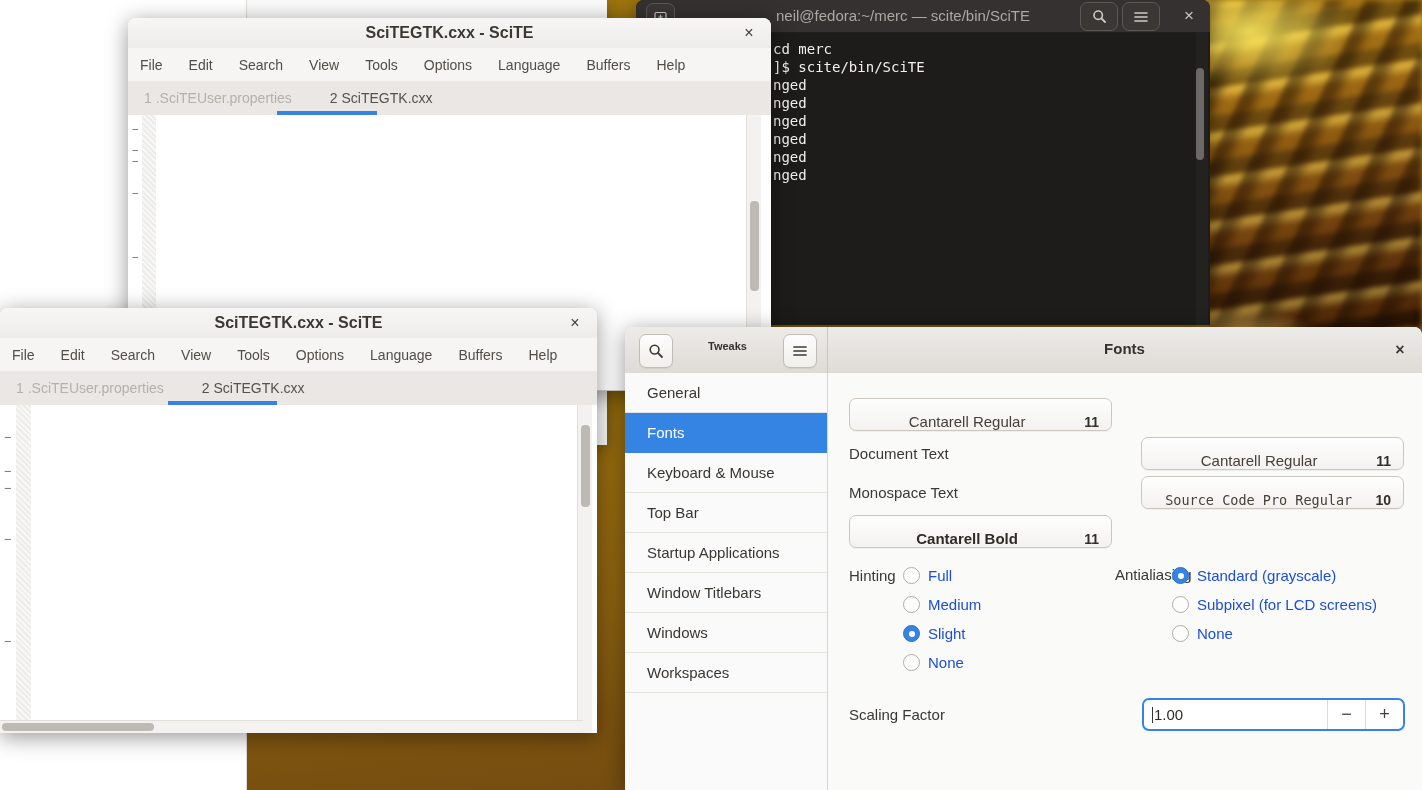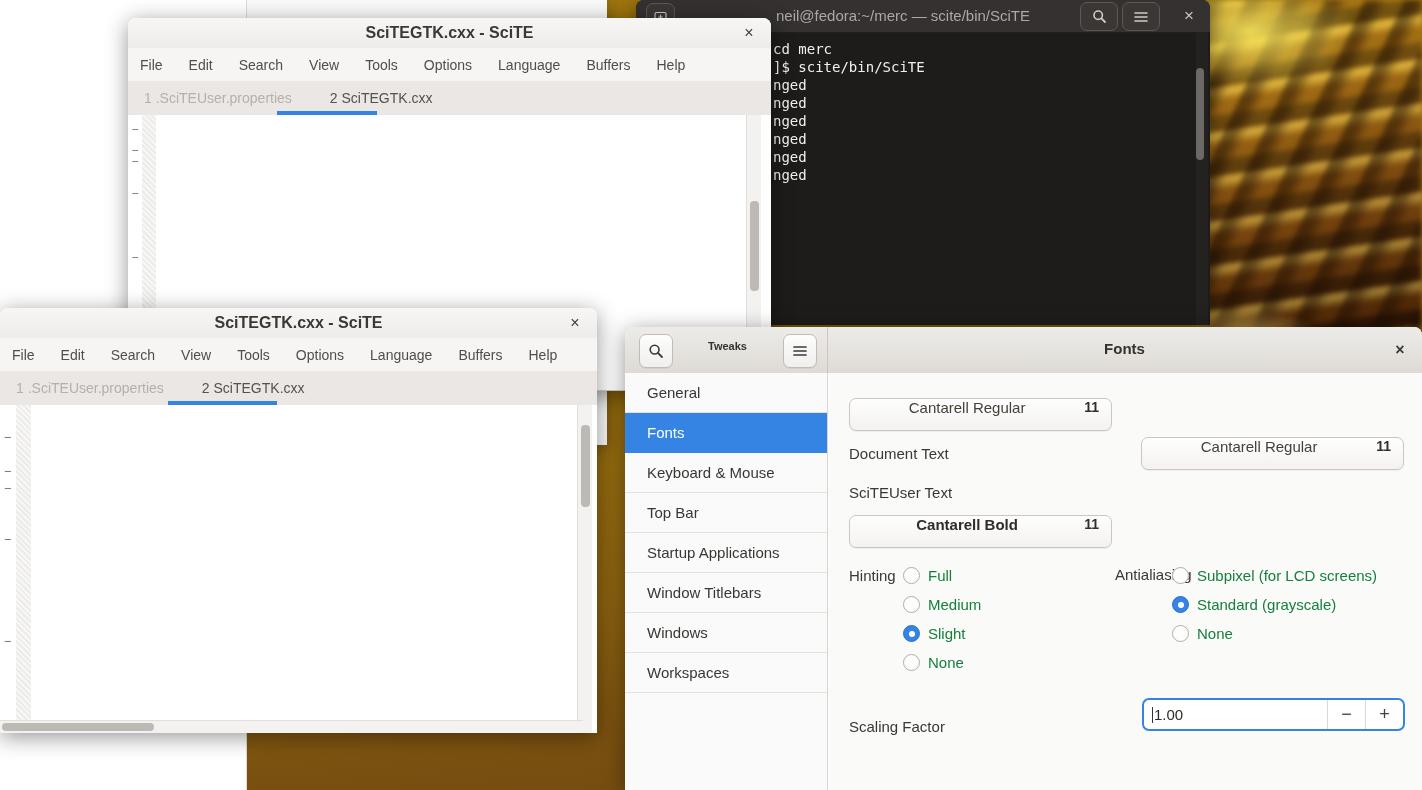--- a/index.html
+++ b/index.html
@@ -105,37 +105,37 @@
   #tw-panel-title{position:absolute;left:202px;right:0;top:13px;text-align:center;font-weight:bold;font-size:15px;color:#35322e}
   #tw-close{position:absolute;right:12px;top:13px;width:20px;height:20px;display:flex;align-items:center;justify-content:center;font-size:16px;font-weight:bold;color:#3d3a36}
   #tw-sidebar{position:absolute;left:0;top:46px;bottom:0;width:202px;background:#fbfafa;border-right:1px solid #d9d5cf}
   .tw-row{height:40px;display:flex;align-items:center;padding-left:22px;font-size:15px;color:#3a3733;border-bottom:1px solid #e5e1dc;box-sizing:border-box}
   .tw-row.sel{background:#3584e4;color:#fff;border-bottom-color:#3584e4}
   #tw-pane{position:absolute;left:203px;top:46px;right:0;bottom:0;background:#fafaf9}
   #font-rows{position:absolute;left:21px;right:18px;top:22px}
   .frow{height:39px;display:flex;align-items:center}
   .flabel{flex:1;font-size:15px;color:#3b3834}
   .fbtn{width:263px;height:33px;border:1px solid #ccc6bf;border-radius:7px;background:linear-gradient(#fefefe,#f4f2f0);
-    box-shadow:0 1px 1px rgba(0,0,0,.05);display:flex;align-items:flex-start;box-sizing:border-box}
+    box-shadow:0 1px 1px rgba(0,0,0,.05);display:flex;align-items:flex-end;box-sizing:border-box}
   .fname{flex:1;text-align:center;font-size:15px;color:#454139;white-space:nowrap}
   .fname.mono{font-family:"DejaVu Sans Mono",monospace;font-size:13.5px}
   .fname.bold{font-weight:bold;color:#2f2c28}
   .fsize{font-weight:bold;font-size:14px;color:#33302c;padding-right:12px}
   .radio-block{position:absolute;top:188px}
   #hint-block{left:75px}
   #aa-block{left:344px}
   .rrow{height:29px;display:flex;align-items:center;gap:8px}
   .rdot{width:17px;height:17px;border-radius:50%;border:1px solid #b3ada5;background:#fdfdfc;box-sizing:border-box;position:relative}
   .rdot.checked{background:#3584e4;border-color:#2a72cc}
   .rdot.checked::after{content:"";position:absolute;width:6px;height:6px;border-radius:50%;background:#fff;left:50%;top:50%;transform:translate(-50%,-50%)}
-  .rlabel{font-size:15px;color:#15803d;white-space:nowrap}
+  .rlabel{font-size:15px;color:#1d4ed8;white-space:nowrap}
   .sec-label{position:absolute;font-size:15px;color:#3b3834}
   #hint-label{left:21px;top:194px}
   #aa-label{left:287px;top:193px}
-  #scale-label{left:21px;top:345px}
+  #scale-label{left:21px;top:333px}
   #spin{position:absolute;left:314px;top:325px;width:263px;height:33px;border:2px solid #3584e4;border-radius:7px;background:#fff;box-sizing:border-box;display:flex}
   #spin-val{flex:1;display:flex;align-items:center;padding-left:8px;font-size:15px;color:#2f2c28}
   .caret{display:inline-block;width:1px;height:16px;background:#333;margin-right:1px}
   .sbtn{width:37px;display:flex;align-items:center;justify-content:center;border-left:1px solid #ddd8d2;font-size:18px;color:#44403b}
 
   svg{display:block}
 </style>
 </head>
 <body>
 
@@ -348,21 +348,25 @@
           </div>
         </div>
         <div class="frow">
           <span class="flabel">Document Text</span>
           <div class="fbtn">
             <span class="fname">Cantarell Regular</span>
             <span class="fsize">11</span>
           </div>
         </div>
         <div class="frow">
-          <span class="flabel">SciTEUser Text</span>
+          <span class="flabel">Monospace Text</span>
+          <div class="fbtn">
+            <span class="fname mono">Source Code Pro Regular</span>
+            <span class="fsize">10</span>
+          </div>
         </div>
         <div class="frow">
           <div class="fbtn">
             <span class="fname bold">Cantarell Bold</span>
             <span class="fsize">11</span>
           </div>
         </div>
       </div>
     <div class="sec-label" id="hint-label">Hinting</div>
     <div class="radio-block" id="hint-block">
@@ -379,26 +383,26 @@
           <span class="rlabel">Slight</span>
         </div>
         <div class="rrow">
           <span class="rdot"></span>
           <span class="rlabel">None</span>
         </div>
       </div>
     <div class="sec-label" id="aa-label">Antialiasing</div>
     <div class="radio-block" id="aa-block">
         <div class="rrow">
+          <span class="rdot checked"></span>
+          <span class="rlabel">Standard (grayscale)</span>
+        </div>
+        <div class="rrow">
           <span class="rdot"></span>
           <span class="rlabel">Subpixel (for LCD screens)</span>
-        </div>
-        <div class="rrow">
-          <span class="rdot checked"></span>
-          <span class="rlabel">Standard (grayscale)</span>
         </div>
         <div class="rrow">
           <span class="rdot"></span>
           <span class="rlabel">None</span>
         </div>
       </div>
     <div class="sec-label" id="scale-label">Scaling Factor</div>
     <div id="spin">
       <div id="spin-val">
           <span class="caret"></span>

